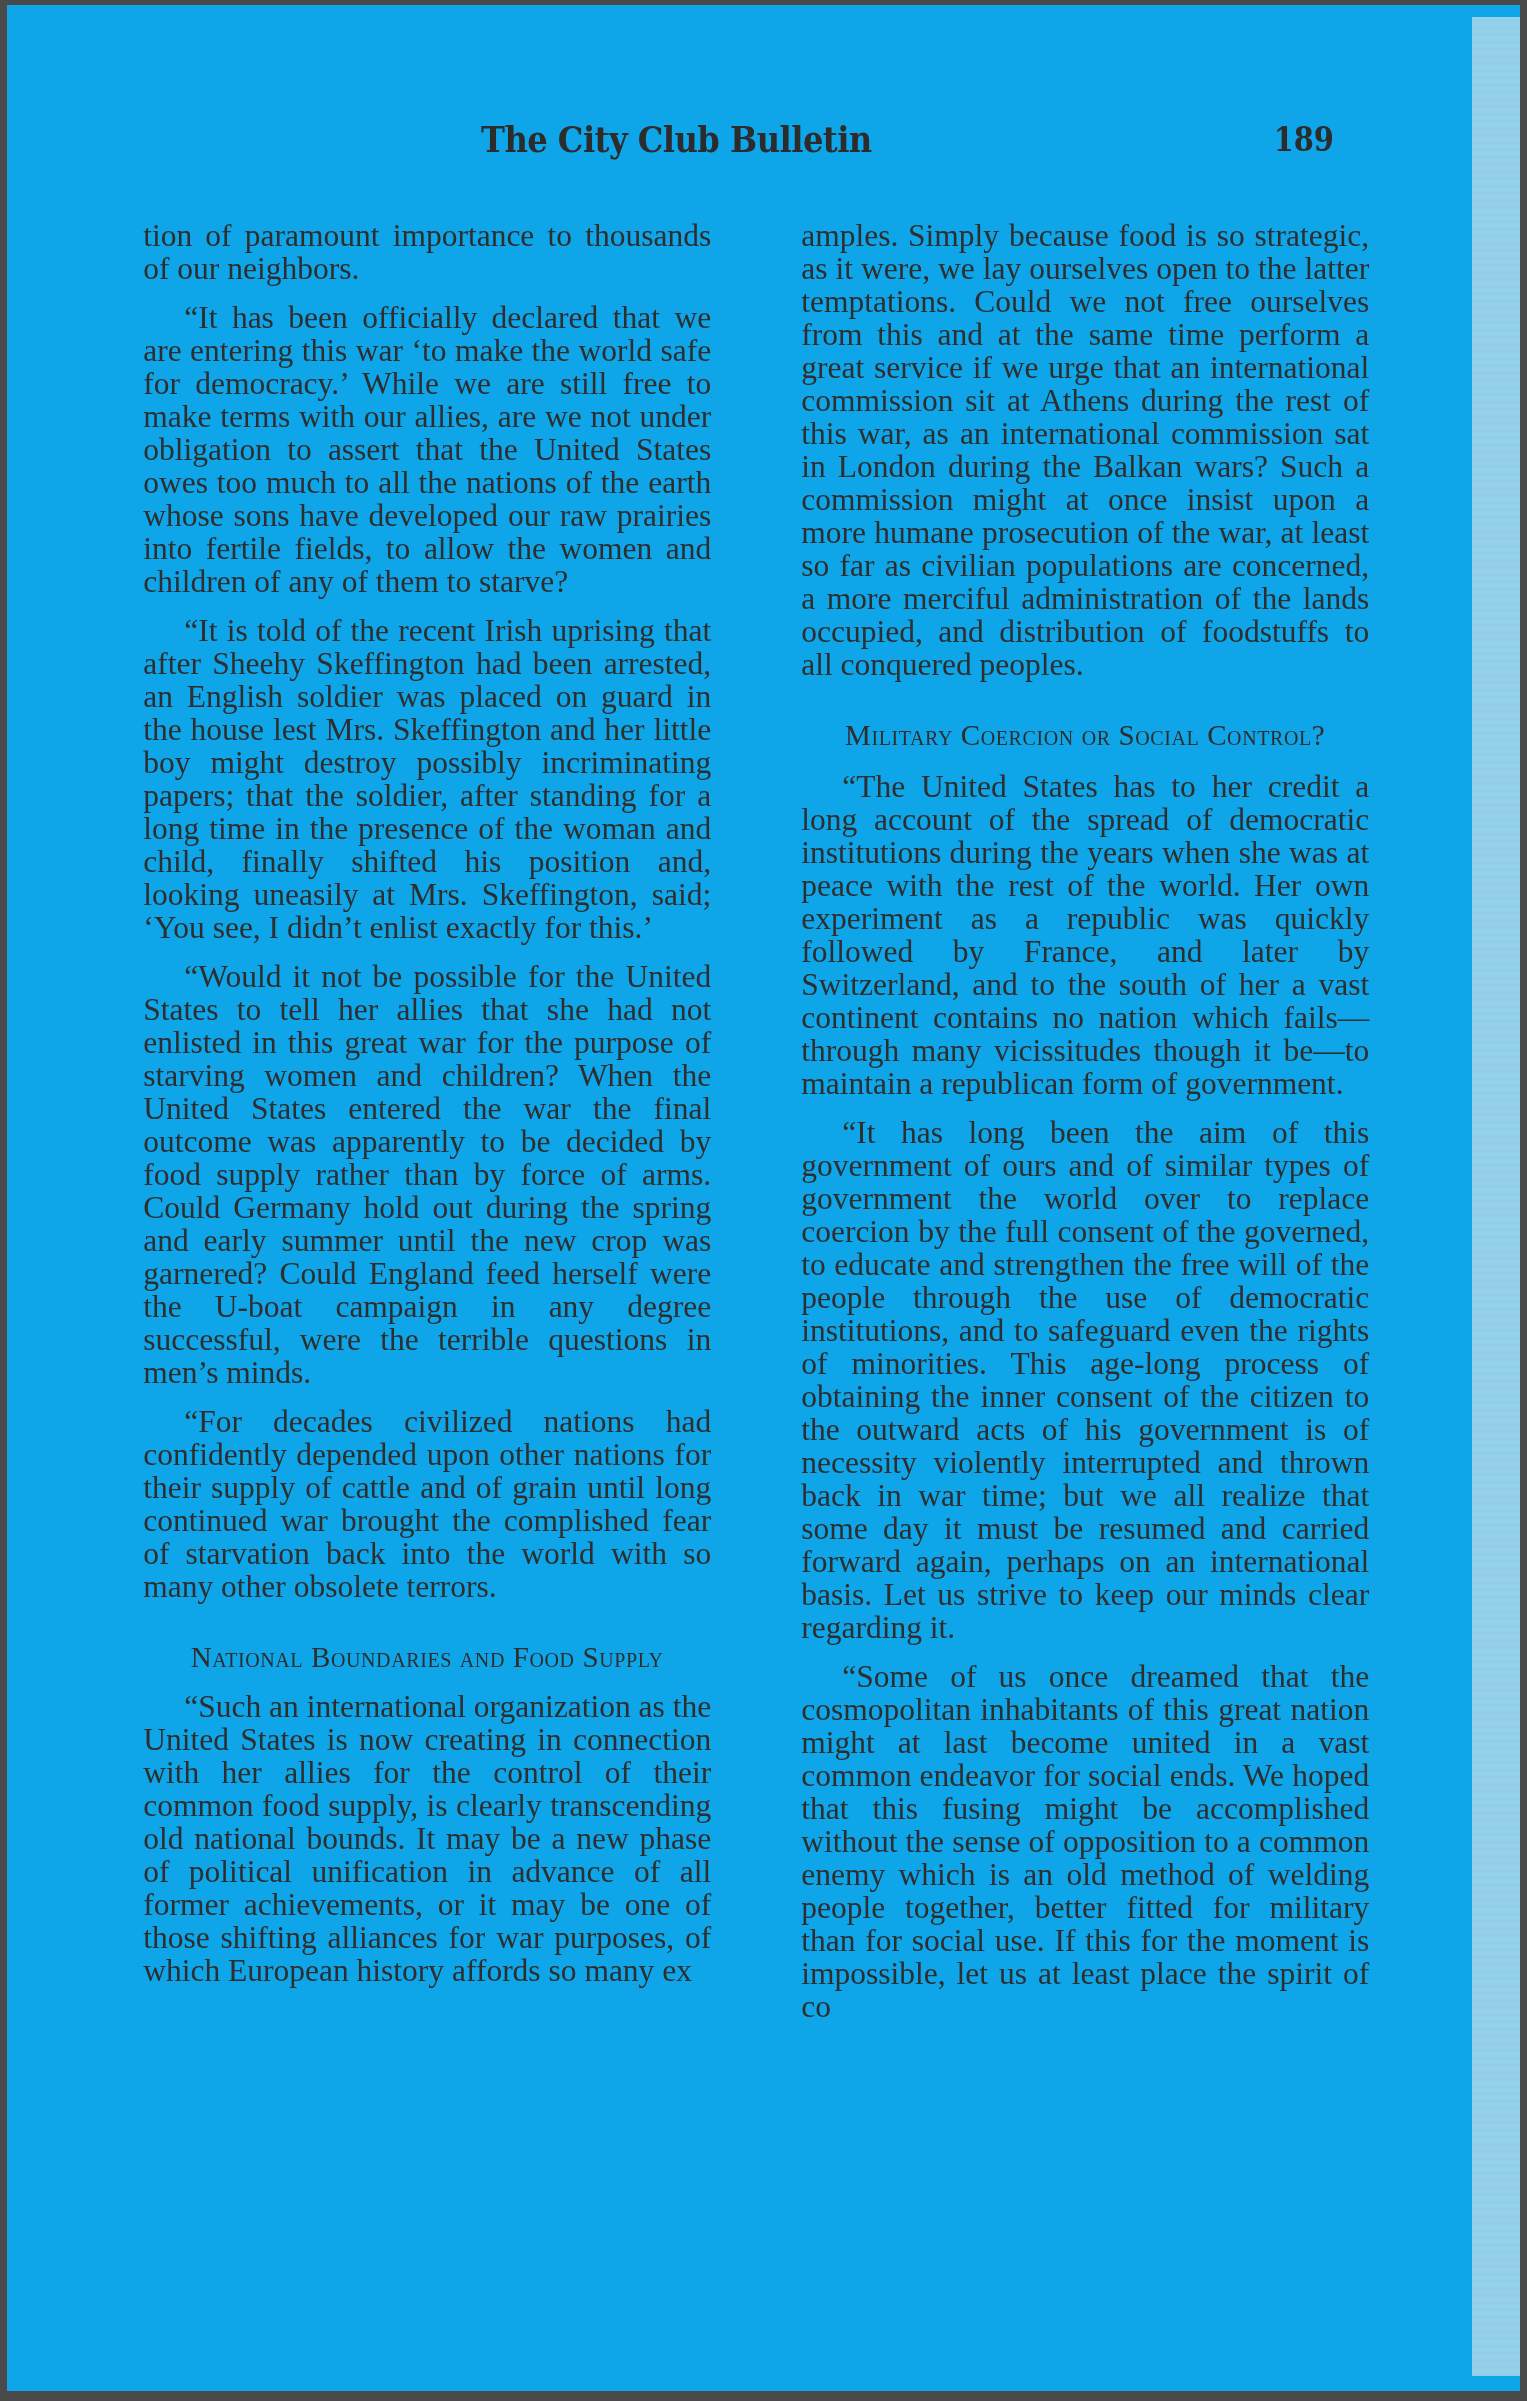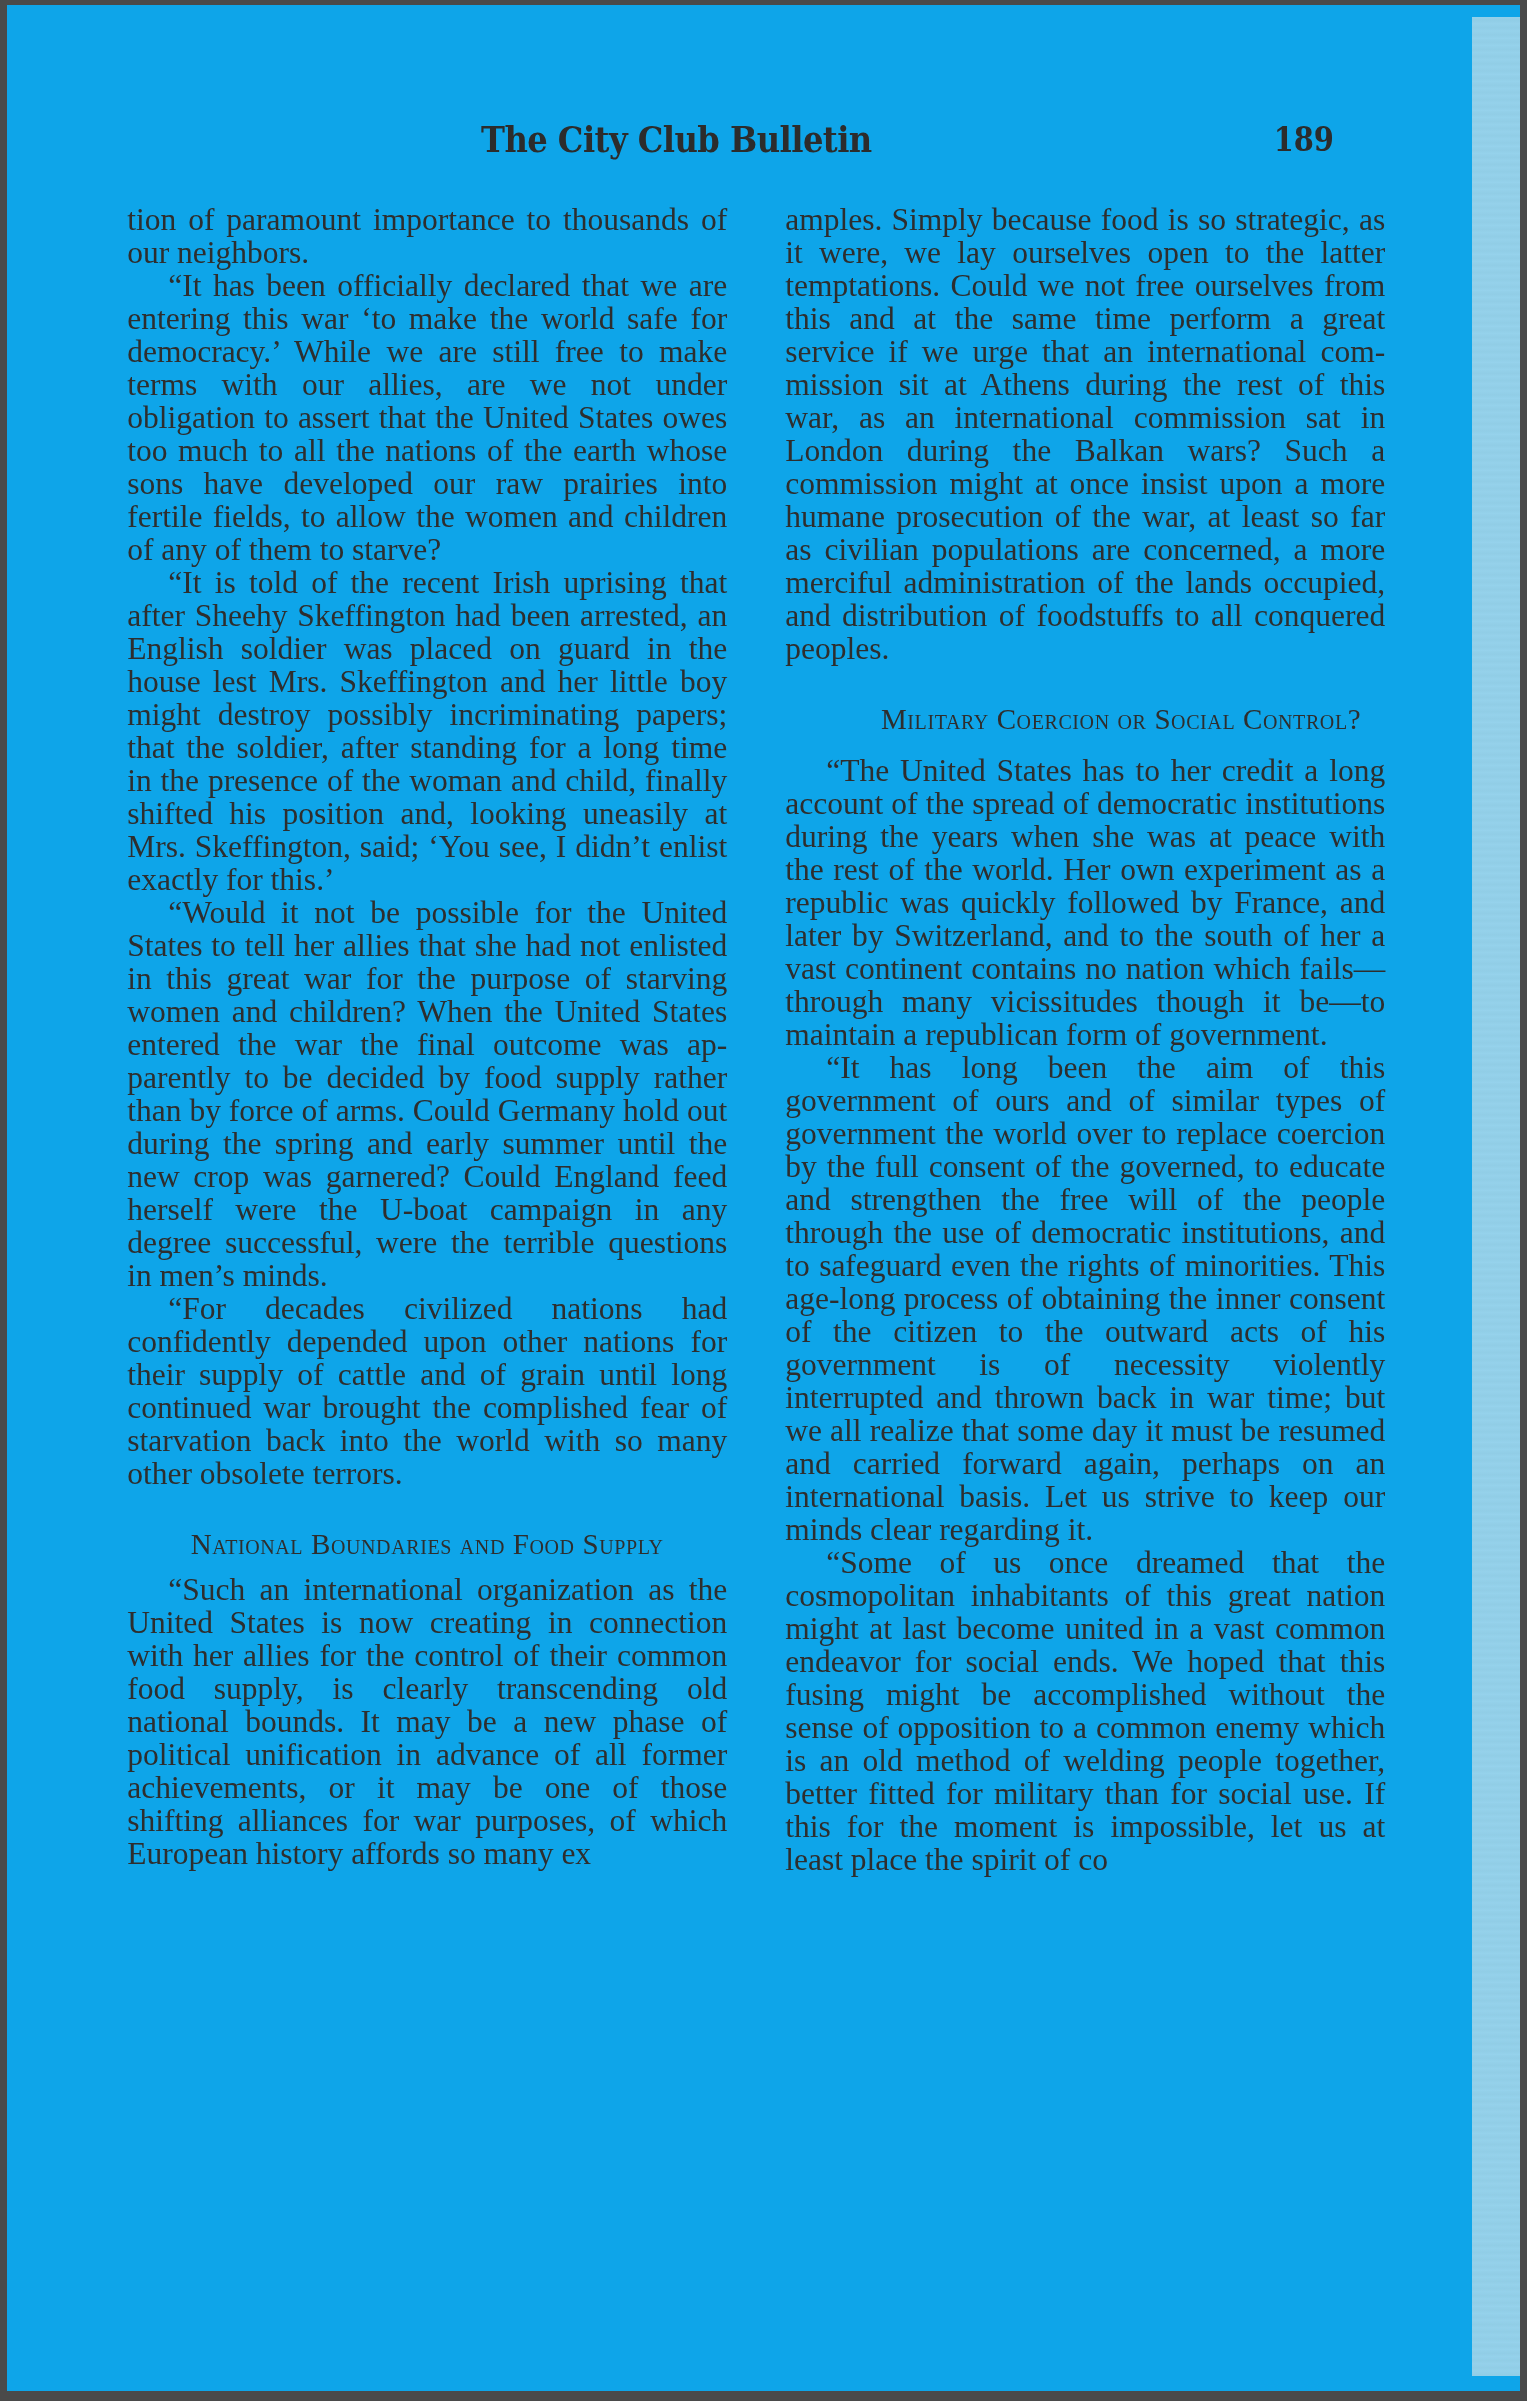--- a/index.html
+++ b/index.html
@@ -66,42 +66,41 @@
       width: 600px;
       font-family: "Liberation Serif", serif;
       font-size: 31.5px;
       line-height: 33px;
       color: #2e2e2e;
       text-align: justify;
     }
     .col-left { left: 120px; }
     .col-right { left: 778px; width: 600px; }
     .column p {
-      margin: 0;
+      margin: 16px;
       text-indent: 0;
       hyphens: manual;
     }
     .column p.indent {
       text-indent: 41px;
       font-family: Liberation Serif, serif;
     }
     .column p.noindent {
       text-indent: 0;
     }
     .section-heading {
       text-align: center;
       font-variant: small-caps;
       font-size: 29px;
       line-height: 34px;
       letter-spacing: 0.6px;
       margin: 37px 24px 12px 24px;
     }
     .right-heading {
       margin: 37px 24px 18px 24px;
-      text-align: right;
     }
   </style>
 </head>
 <body>
 
 <div class="page">
   <div class="edge-strip"></div>
 
   <div class="header">
     <span class="journal-title">The City Club Bulletin</span>

